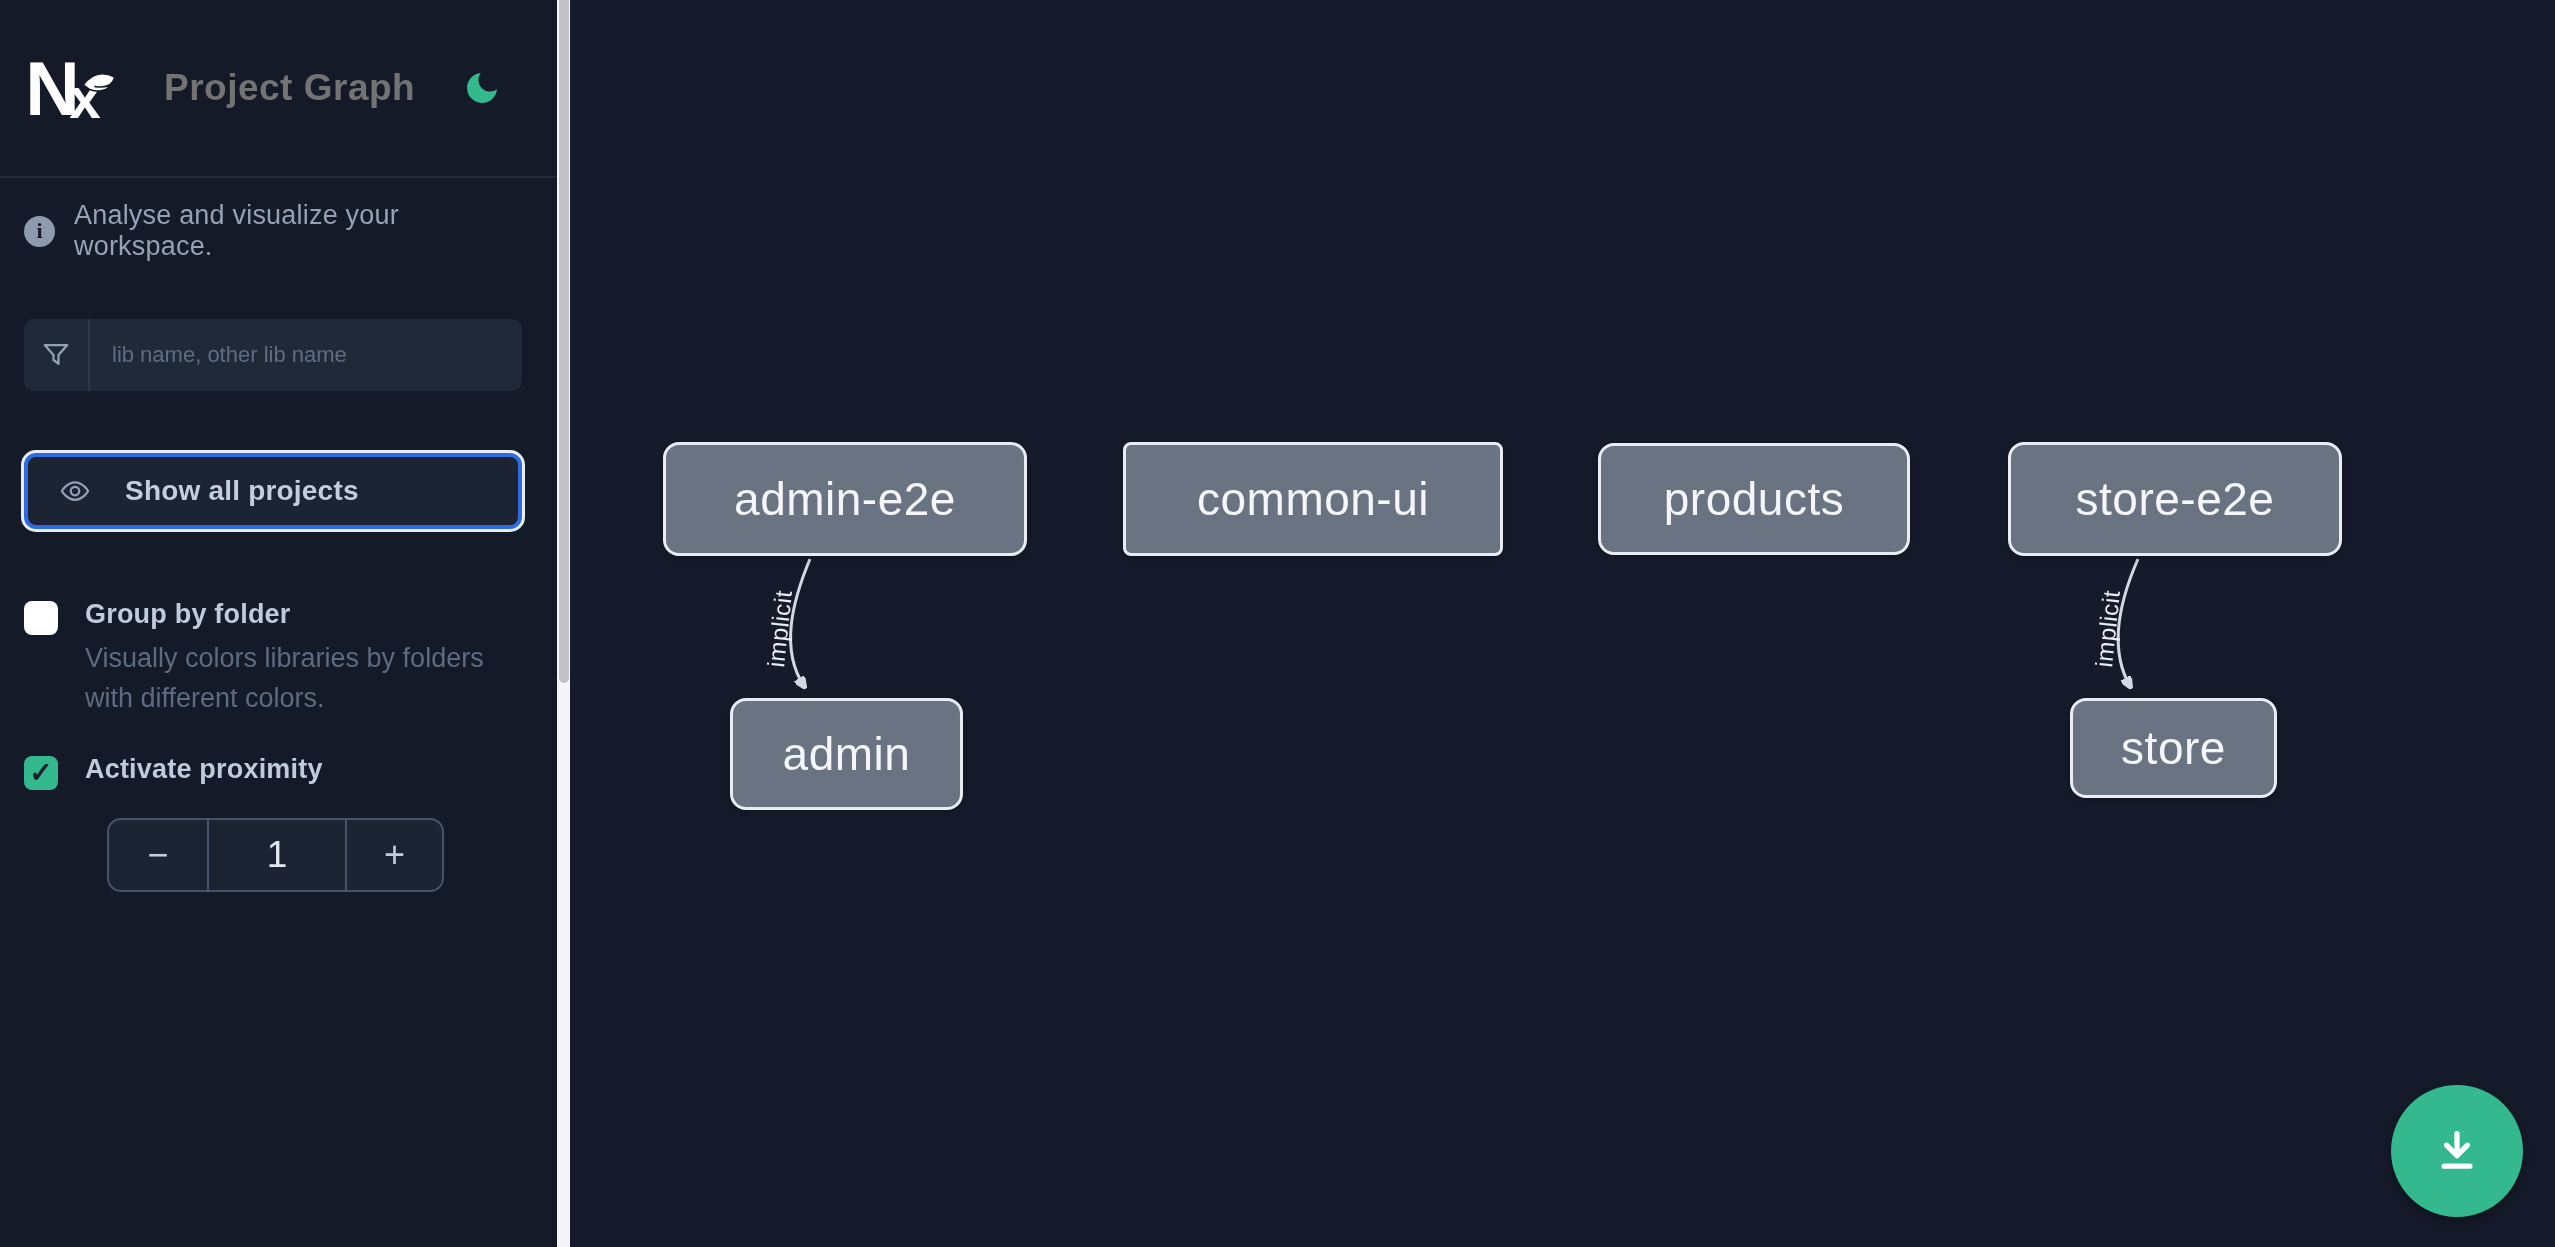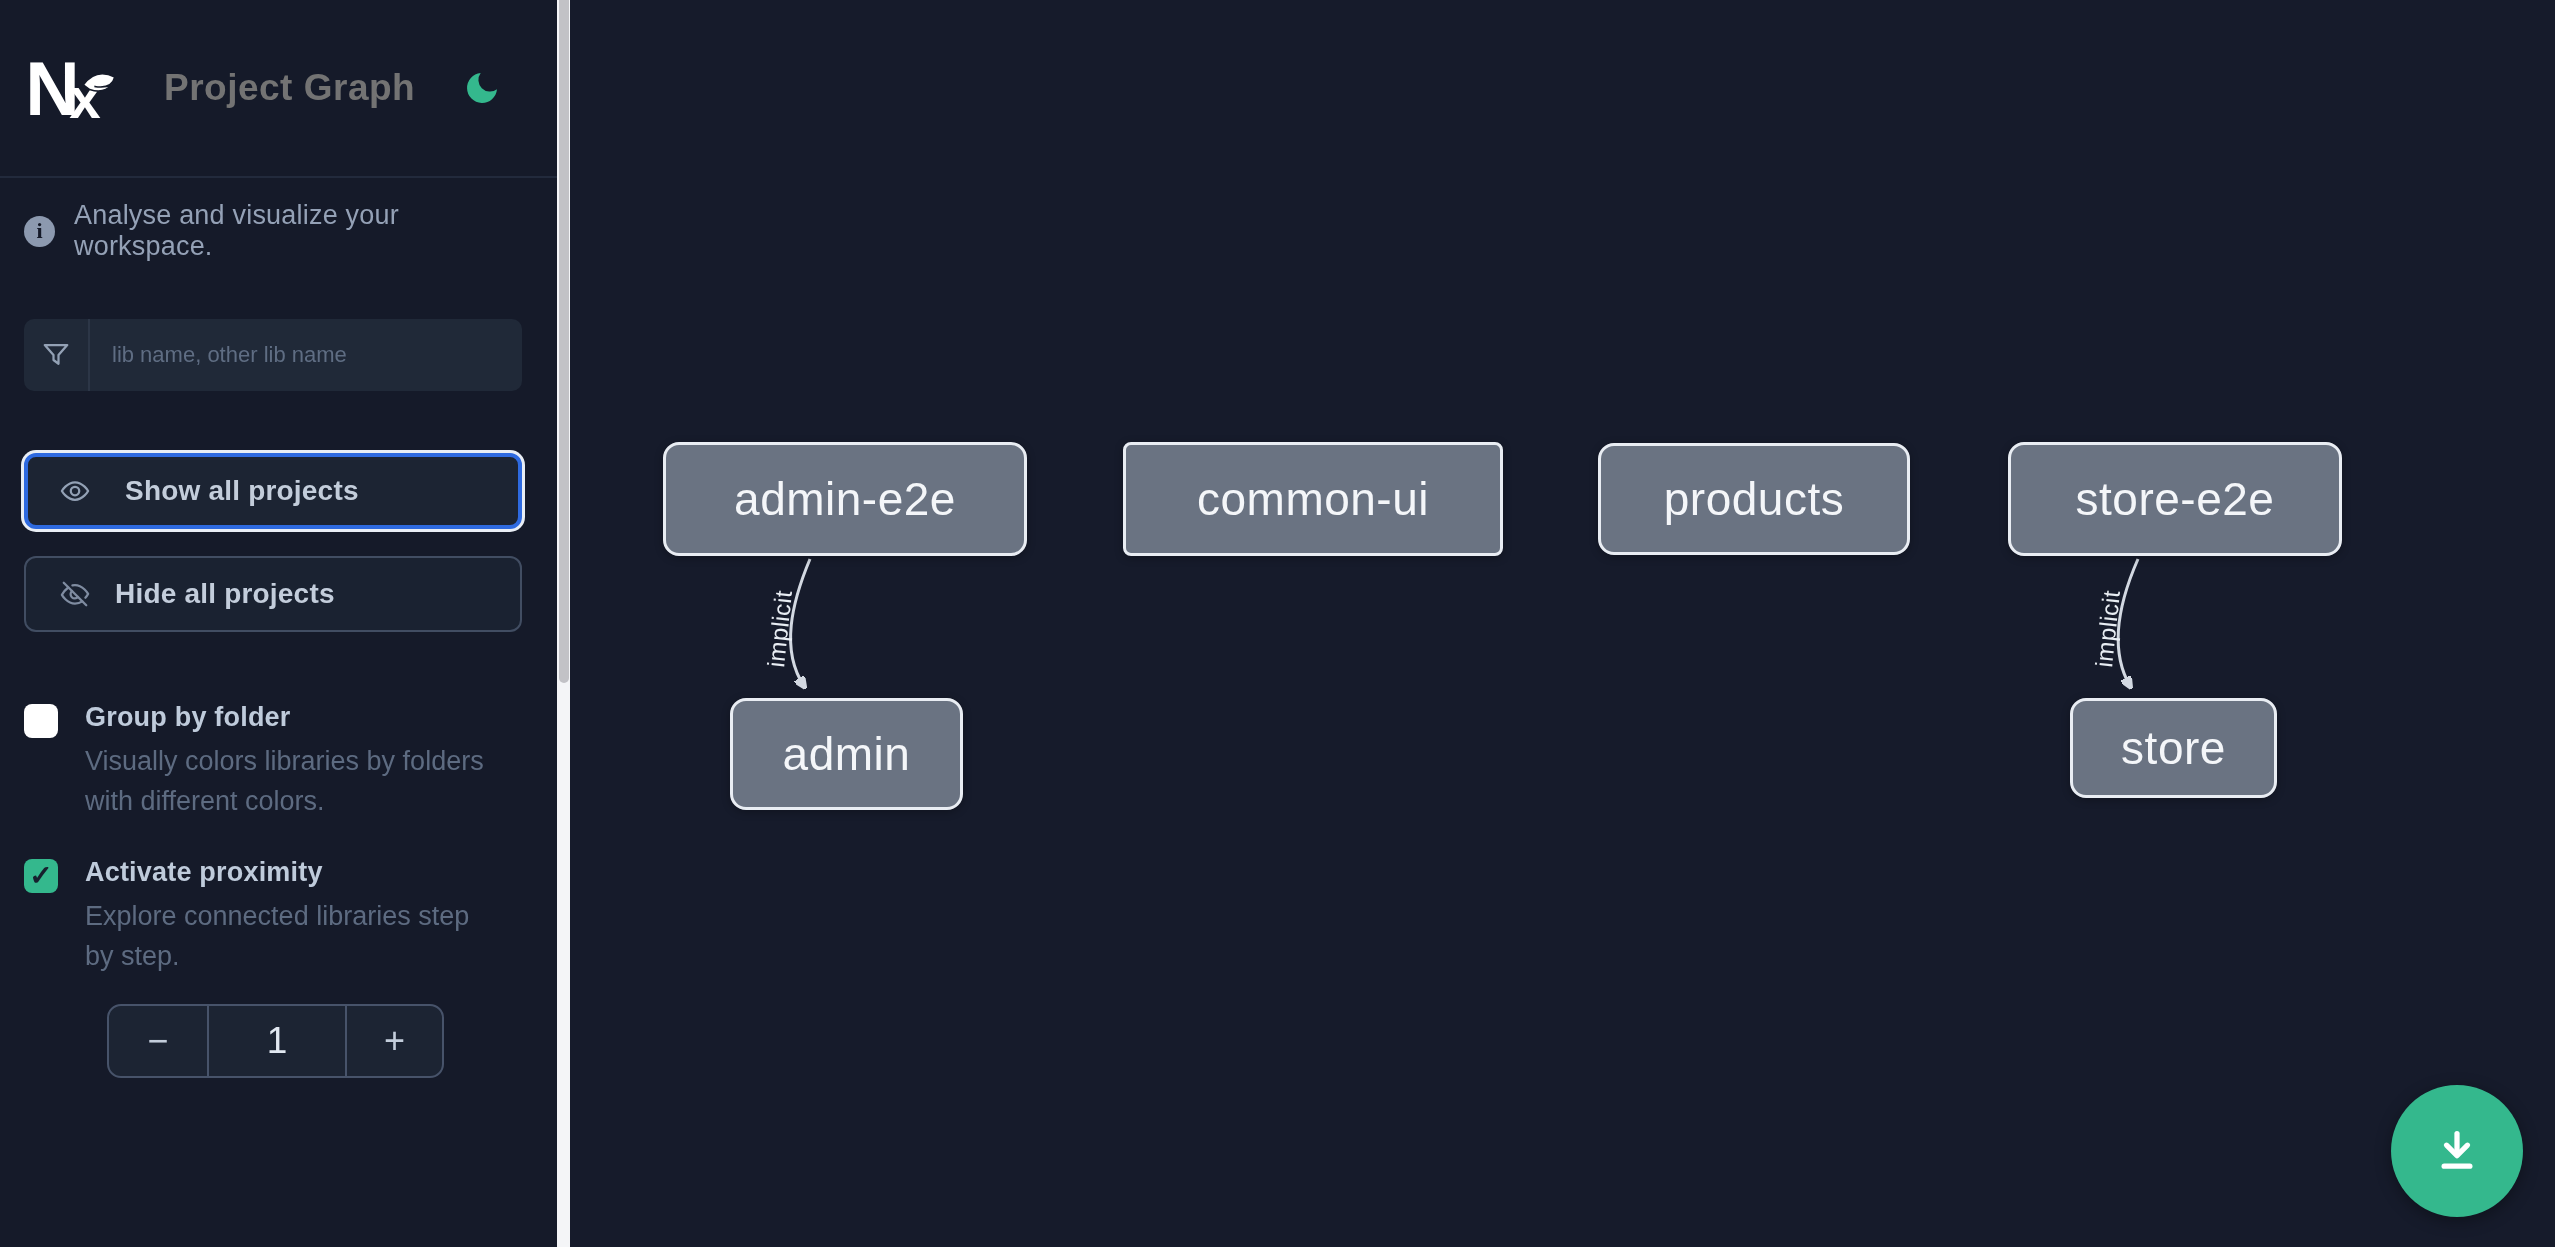--- a/index.html
+++ b/index.html
@@ -131,43 +131,33 @@
 
 
       <button class="sb-btn btn-show">
         <svg class="btn-icon" viewBox="0 0 24 24" fill="none" stroke="#93a1b5" stroke-width="1.8" stroke-linecap="round" stroke-linejoin="round">
           <path d="M1.5 12S5.5 5 12 5s10.5 7 10.5 7-4 7-10.5 7S1.5 12 1.5 12z"></path>
           <circle cx="12" cy="12" r="3.4"></circle>
         </svg>
         <span class="btn-label">Show all projects</span>
       </button>
 
-      <button class="sb-btn btn-hide">
-        <svg class="btn-icon" viewBox="0 0 24 24" fill="none" stroke="#7f8ca1" stroke-width="1.8" stroke-linecap="round" stroke-linejoin="round">
-          <path d="M17.9 17.9C16.2 19 14.2 19.7 12 19.7 5.5 19.7 1.5 12.7 1.5 12.7a18.5 18.5 0 0 1 5.1-5.9"></path>
-          <path d="M9.9 5.1A9.8 9.8 0 0 1 12 4.9c6.5 0 10.5 7 10.5 7a18.6 18.6 0 0 1-2.2 3.1"></path>
-          <path d="M9.6 9.6a3.4 3.4 0 1 0 4.8 4.8"></path>
-          <line x1="3" y1="3" x2="21" y2="21"></line>
-        </svg>
-        <span class="btn-label">Hide all projects</span>
-      </button>
 
       <div class="check-row row-group">
         <div class="checkbox white"></div>
         <div class="check-texts">
           <div class="check-label">Group by folder</div>
           <div class="check-desc">Visually colors libraries by folders with different colors.</div>
         </div>
       </div>
 
       <div class="check-row row-prox">
         <div class="checkbox checked"></div>
         <div class="check-texts">
           <div class="check-label">Activate proximity</div>
-          <div class="check-desc">Explore connected libraries step by step.</div>
         </div>
       </div>
 
       <div class="stepper">
         <div class="cell step-dec">−</div>
         <div class="cell step-val">1</div>
         <div class="cell step-inc">+</div>
       </div>
 
     </div>

